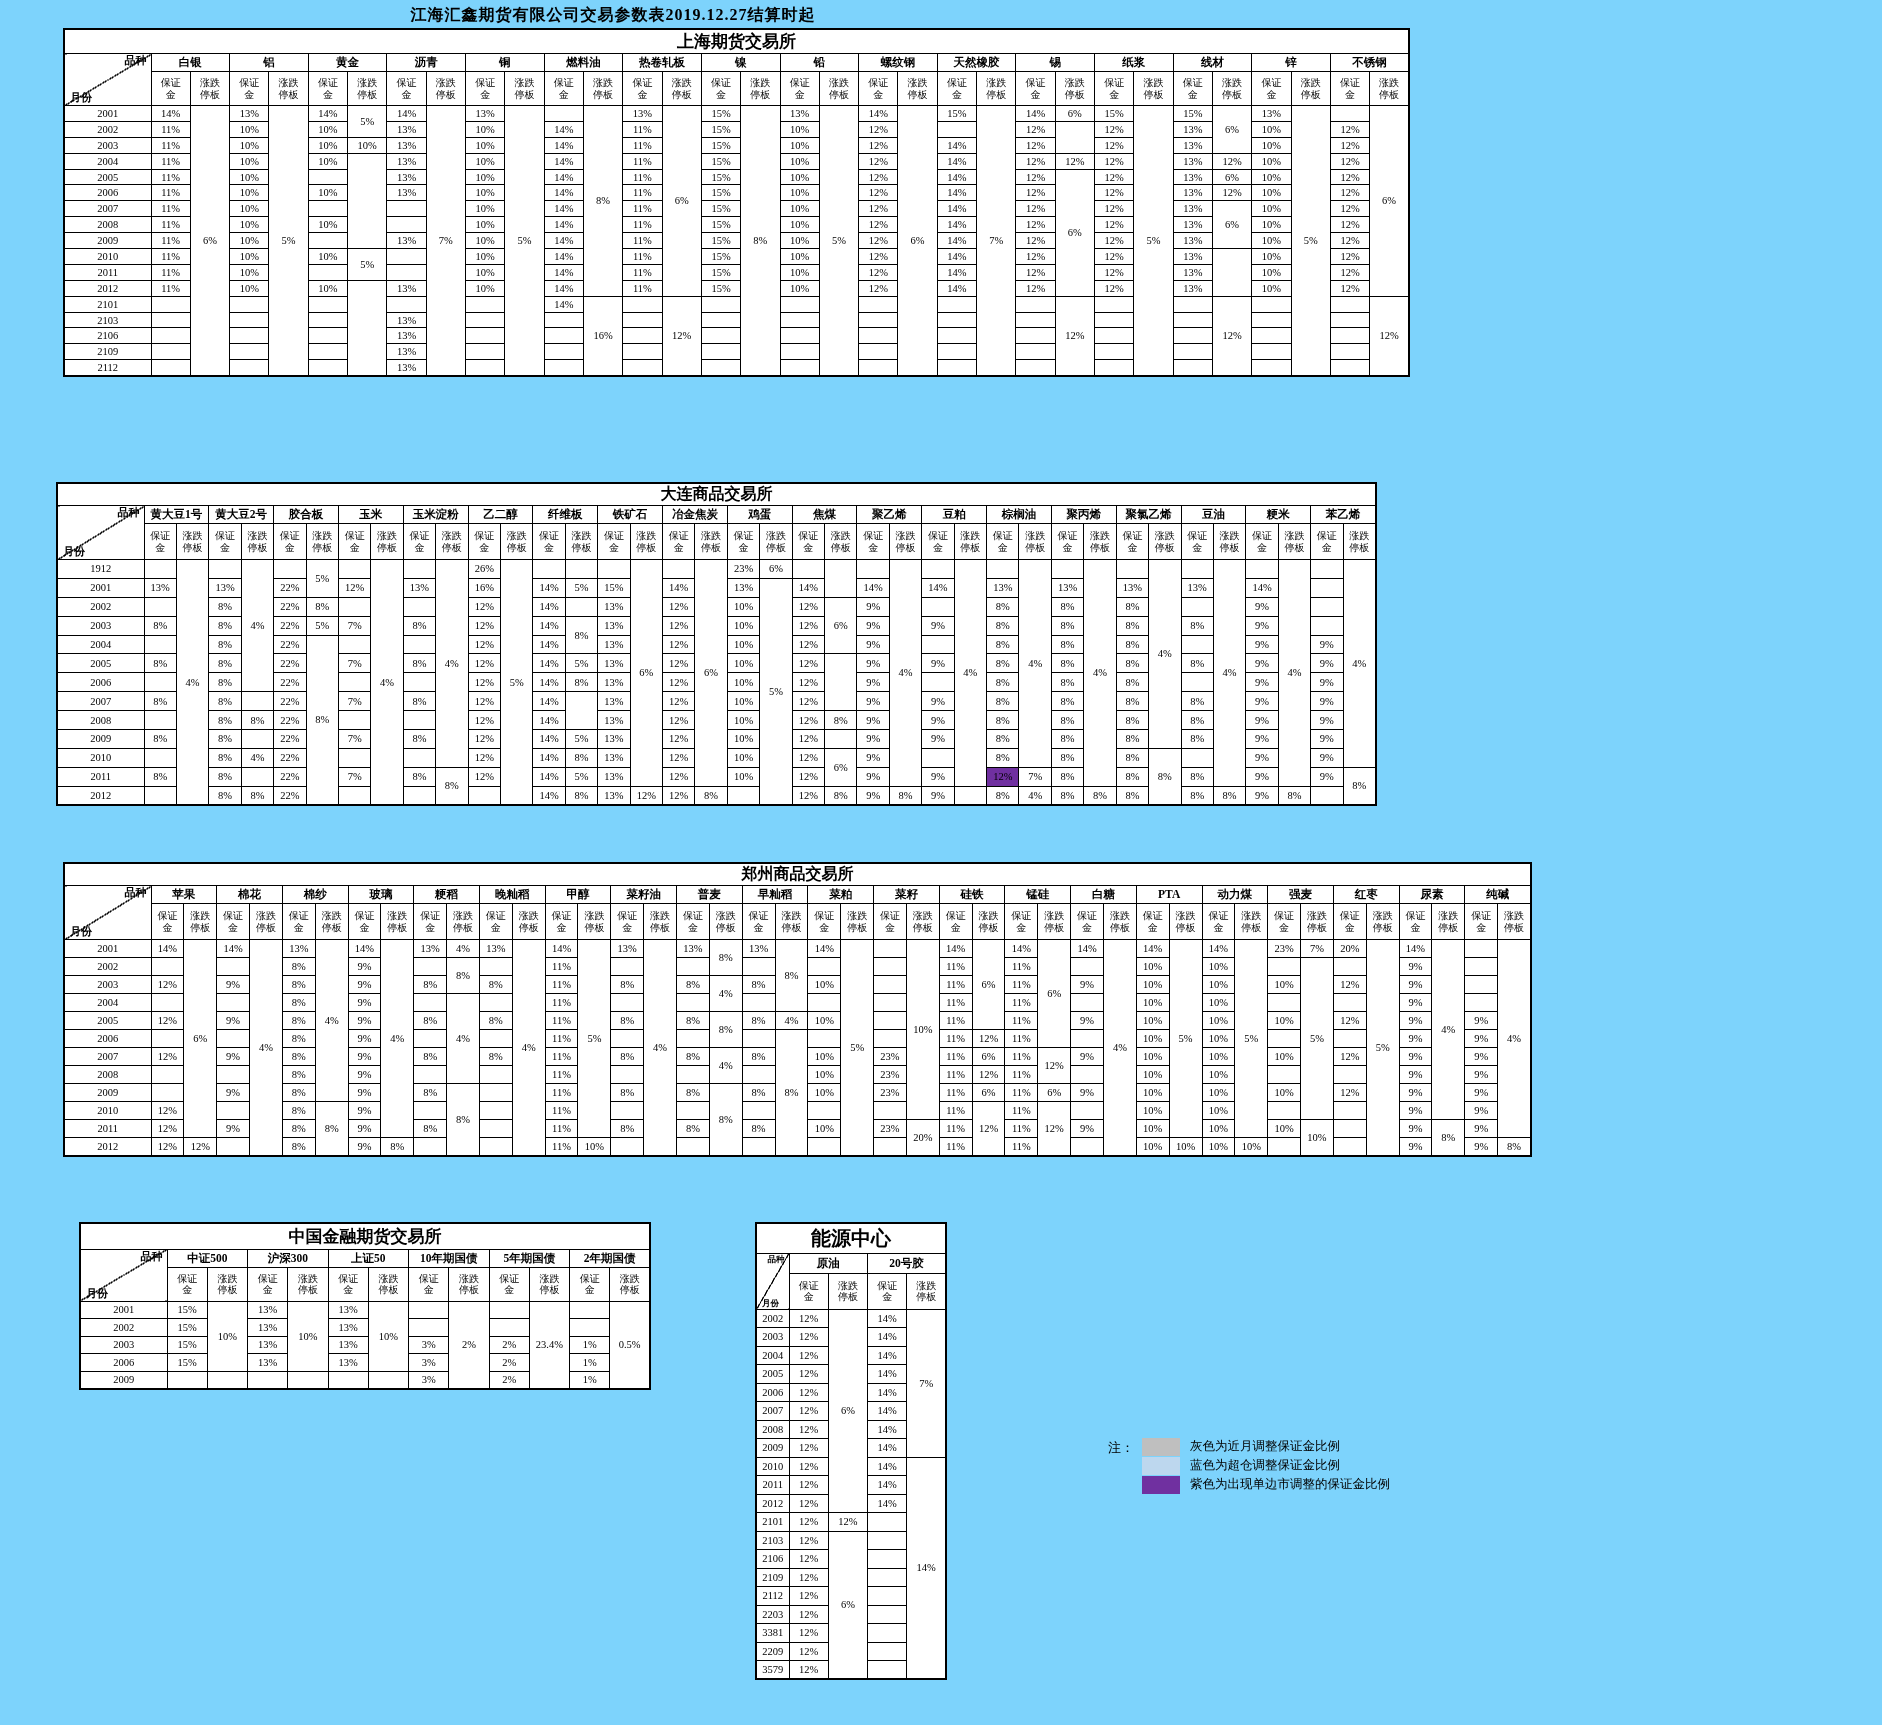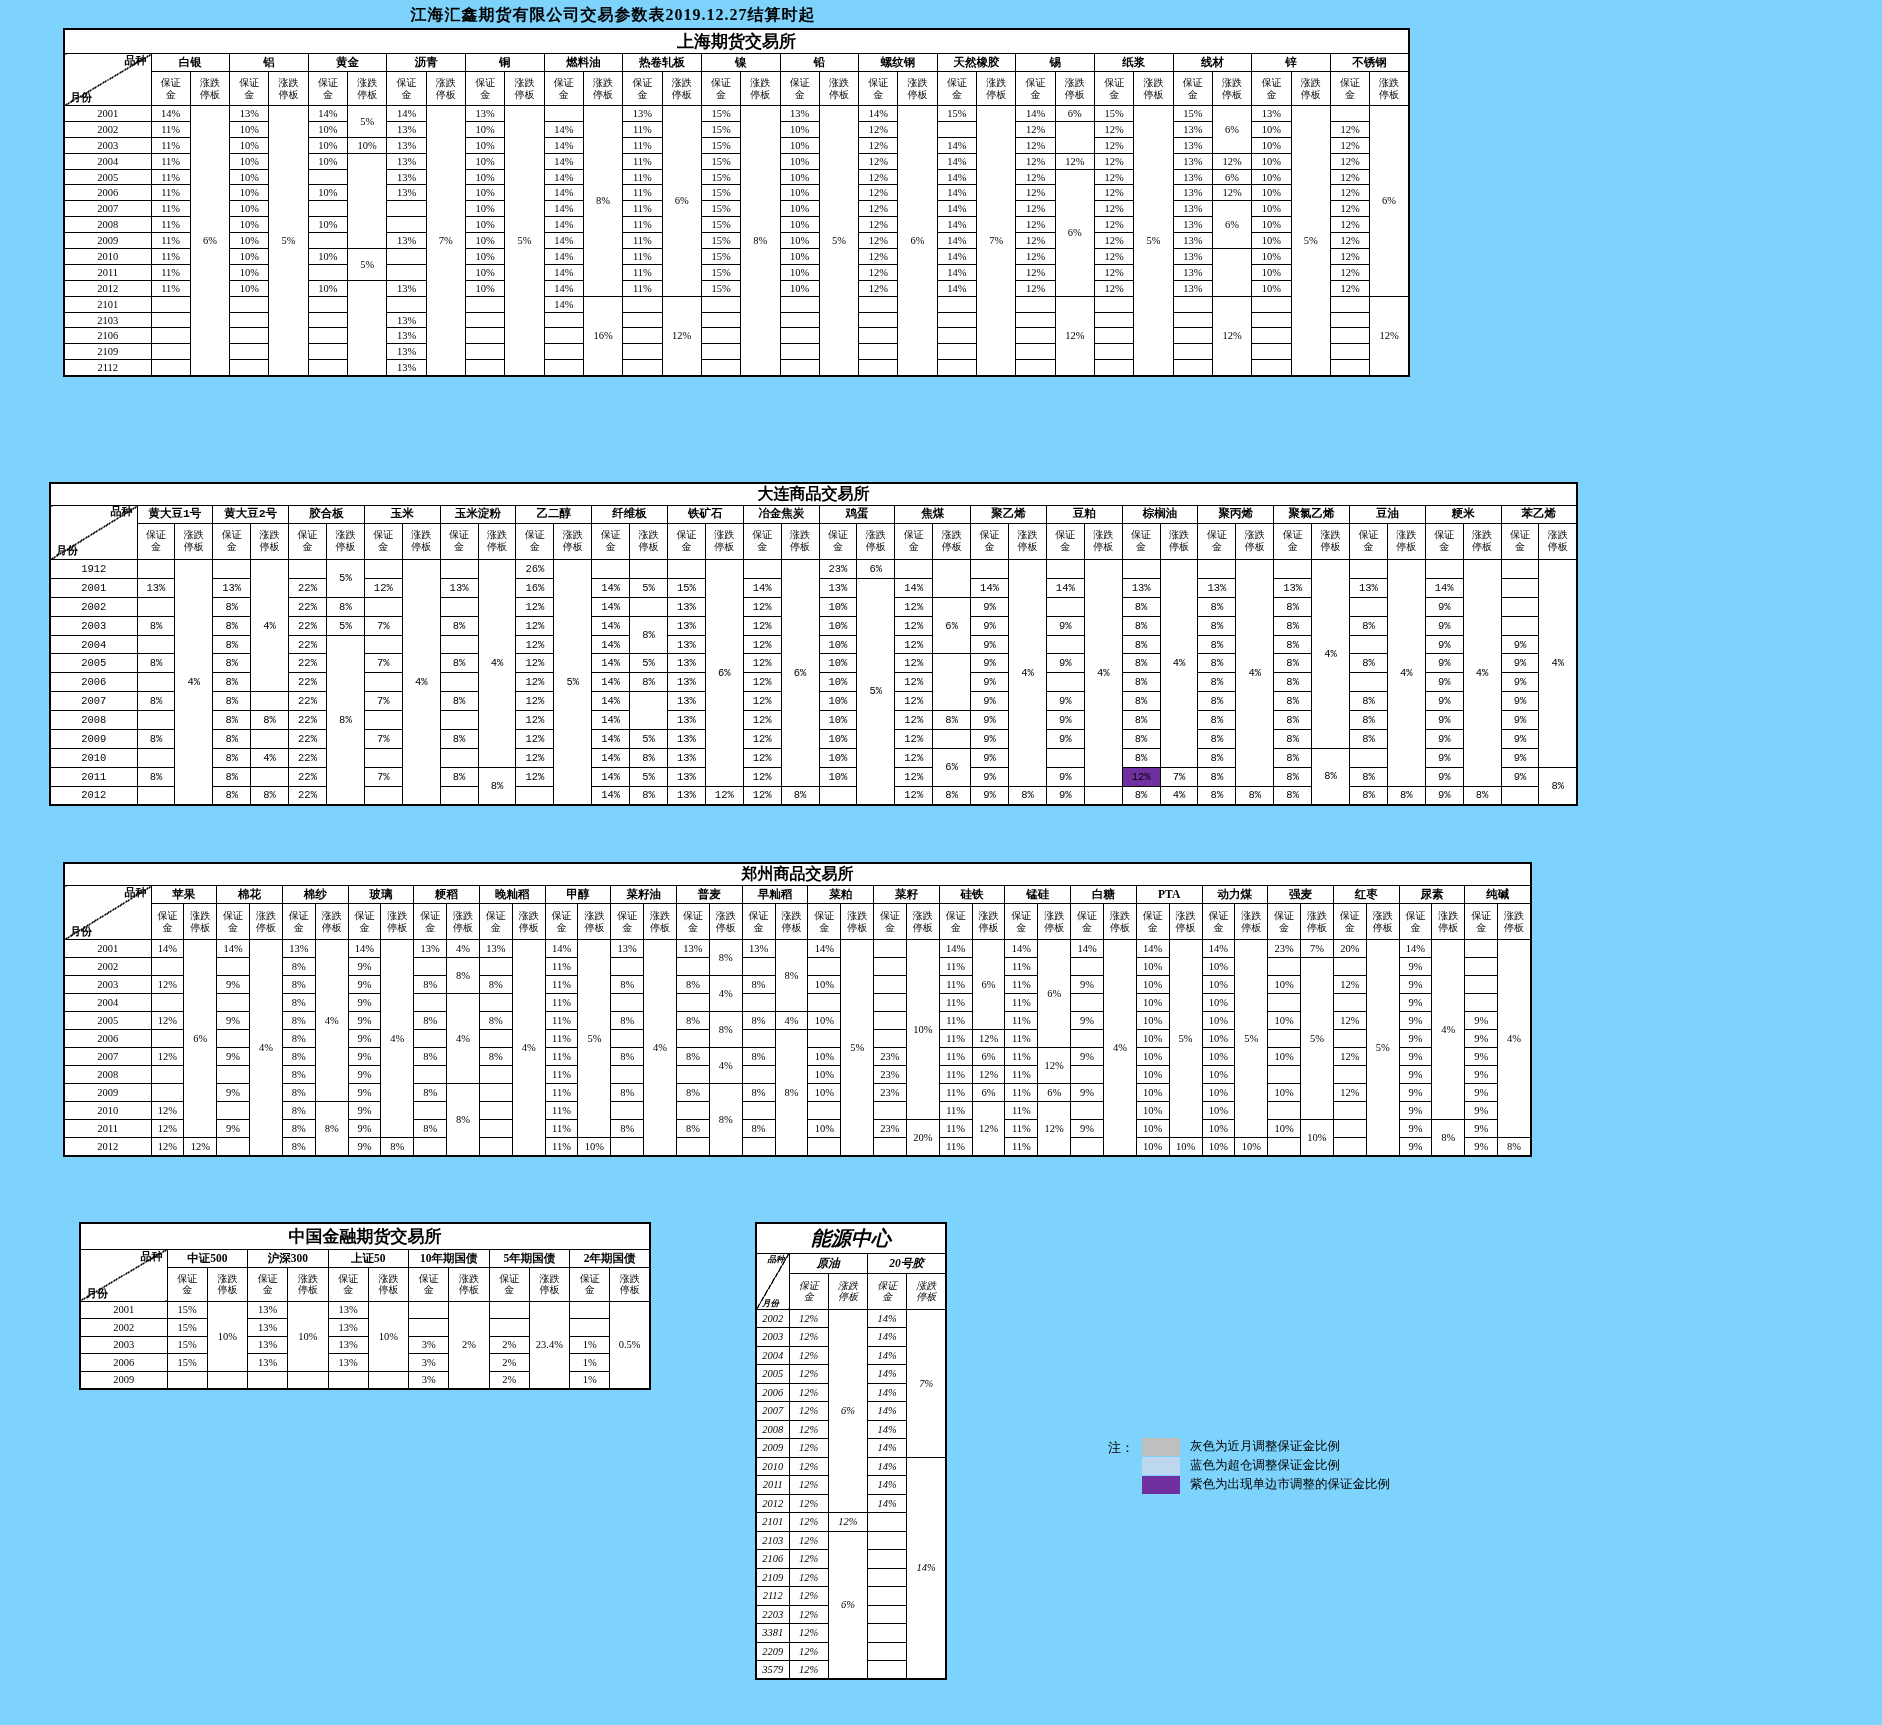--- a/index.html
+++ b/index.html
@@ -26,27 +26,27 @@
   .corner .pz { position:absolute; top:1px; right:4px; font-size:11px; }
   .corner .yf { position:absolute; bottom:1px; left:5px; font-size:11px; }
 
   tr.trow  { height:var(--th); }
   tr.prow  { height:var(--ph); }
   tr.srow  { height:var(--sh); }
   tr.data  { height:var(--dh); }
 
   .t-shfe  { left:63px;  top:28px;   width:1347px; --th:20px; --ph:18px; --sh:34px; --dh:15.9px; --ttlfs:17px; }
   .t-shfe  col.c-label { width:87px; }
-  .t-dce   { left:49px;  top:482px;  width:1529px;font-family:Liberation Mono, monospace; --th:20px; --ph:18px; --sh:36px; --dh:18.9px; --ttlfs:16px; }
+  .t-dce   { left:56px;  top:482px;  width:1321px; --th:20px; --ph:18px; --sh:36px; --dh:18.9px; --ttlfs:16px; }
   .t-dce   col.c-label { width:87px; }
   .t-czce  { left:63px;  top:862px;  width:1469px; --th:20px; --ph:18px; --sh:36px; --dh:18px;   --ttlfs:16px; }
   .t-czce  col.c-label { width:87px; }
   .t-cffex { left:63px;  top:1222px; width:572px;margin-left:16px;  --th:26px; --ph:18px; --sh:34px; --dh:17.6px; --ttlfs:17px; }
   .t-cffex col.c-label { width:87px; }
-  .t-ine   { left:755px; top:1222px; width:192px;font-style:italic;  --th:30px; --ph:20px; --sh:36px; --dh:18.5px; --ttlfs:20px; }
+  .t-ine   { left:755px; top:1222px; width:192px;  --th:30px; --ph:20px; --sh:36px; --dh:18.5px; --ttlfs:20px; }
   .t-ine   col.c-label { width:33px; }
   .t-ine .corner .pz, .t-ine .corner .yf { font-size:8.5px; }
   .t-ine td.mon { font-size:10.5px; }
 
   .legend { position:absolute; left:1108px; top:1438px; display:flex; align-items:flex-start; }
   .legend .note { font-size:13px; margin-right:8px; line-height:19px; }
   .legend-items { display:flex; flex-direction:column; }
   .legend-row { display:flex; align-items:flex-start; height:19px; }
   .legend-swatch { width:38px; height:18px; margin-right:10px; flex:0 0 auto; }
   .legend-text { font-size:12.5px; }

